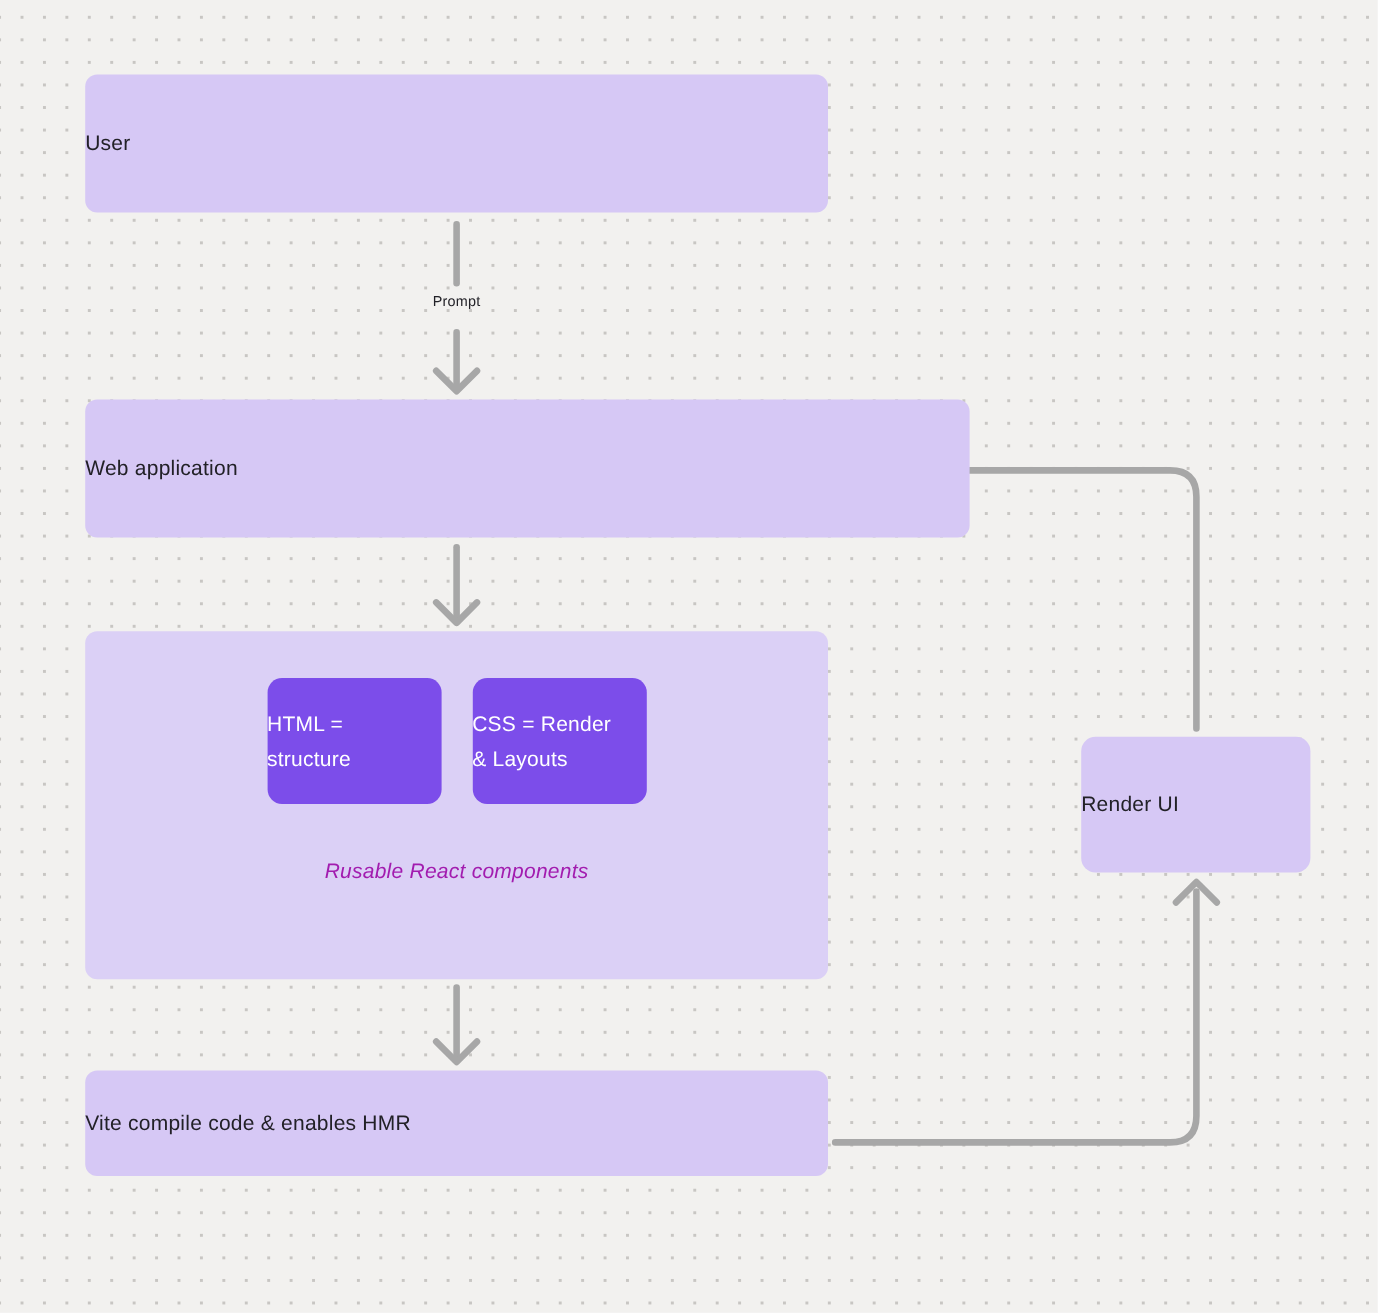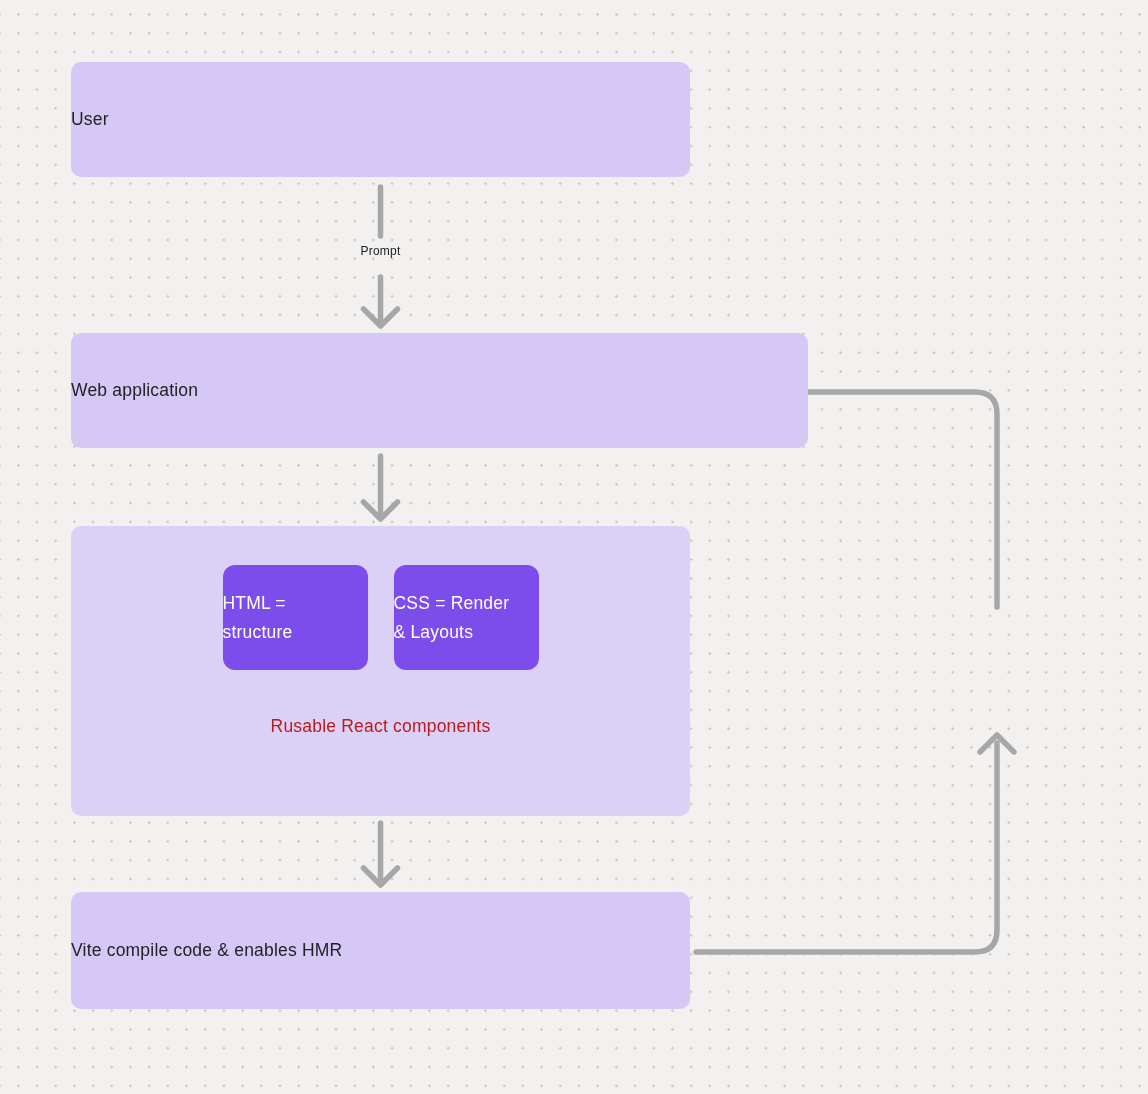--- a/index.html
+++ b/index.html
@@ -19,42 +19,42 @@
     position:absolute;
     background:#d6c8f5;
     border-radius:10px;
     display:flex;align-items:center;justify-content:flex-start;
     color:#222127;
     font-size:17.5px;
     letter-spacing:.2px;
   }
   .node--user{left:71px;top:62px;width:619px;height:115px;}
   .node--webapp{left:71px;top:333px;width:737px;height:115px;}
-  .node--vite{left:71px;top:892px;width:619px;height:117px;}
+  .node--vite{left:71px;top:892px;width:619px;height:88px;}
   .node--render{left:901px;top:614px;width:191px;height:113px;border-radius:12px;}
   .node--container{
     left:71px;top:526px;width:619px;height:290px;
     background:#dbd0f6;
     flex-direction:column;justify-content:flex-start;
     padding-top:39px;box-sizing:border-box;
     border-radius:10px;
   }
   .chip-row{display:flex;gap:26px;justify-content:center;}
   .chip{
     width:145px;height:105px;
     background:#7c4dea;
     border-radius:12px;
     color:#ffffff;
     display:flex;flex-direction:column;align-items:flex-start;justify-content:center;
     font-size:17.5px;line-height:29px;
     letter-spacing:.2px;
   }
   .container-caption{
     margin-top:46px;
-    font-size:17.5px;color:#b91c1c;letter-spacing:.2px;
+    font-size:17.5px;color:#a21caf;letter-spacing:.2px;font-style:italic;
   }
   .edge-label{
     position:absolute;left:330px;top:244px;width:101px;
     text-align:center;font-size:12px;color:#222127;letter-spacing:.2px;
   }
 </style>
 </head>
 <body>
 
 <div class="canvas">
@@ -99,14 +99,17 @@
         <span>&amp; Layouts</span>
       </div>
     </div>
     <div class="container-caption">Rusable React components</div>
   </div>
 
   <div class="node node--vite">
     <span>Vite compile code &amp; enables HMR</span>
   </div>
 
+  <div class="node node--render">
+    <span>Render UI</span>
+  </div>
 
 </div>
 
 </body></html>

